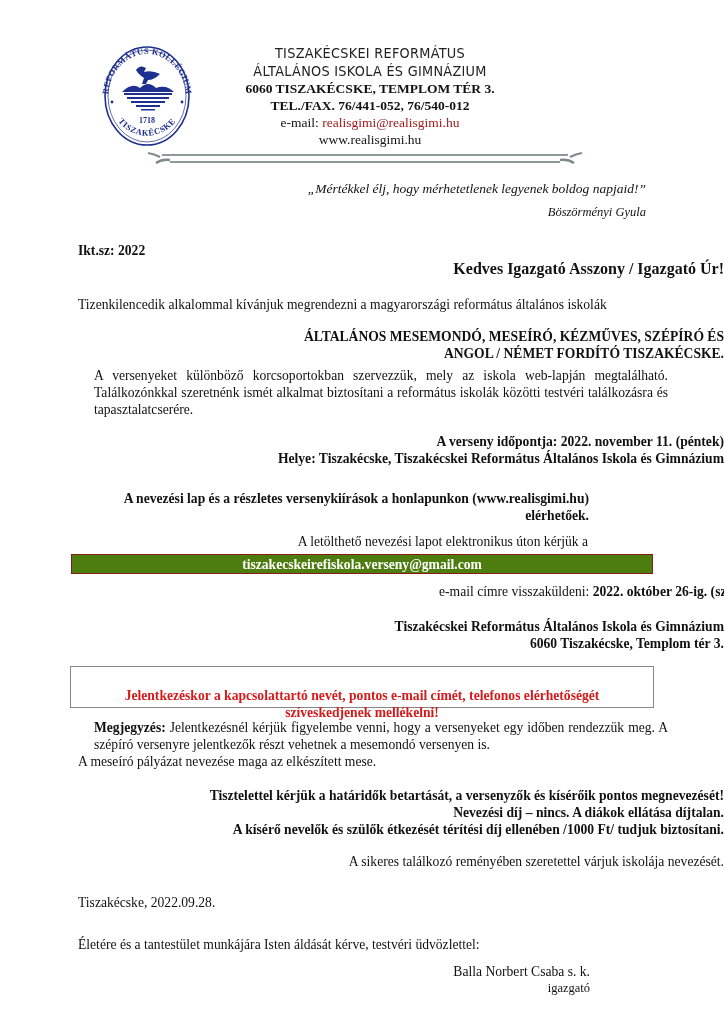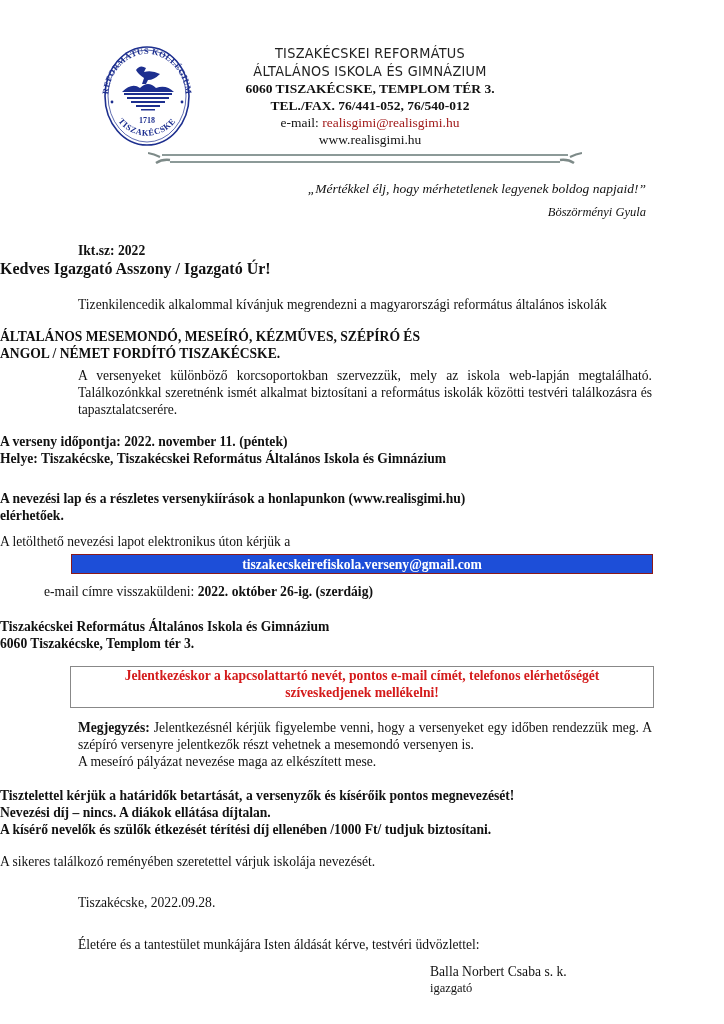--- a/index.html
+++ b/index.html
@@ -2,52 +2,52 @@
 <html><head>
   <meta charset="utf-8">
   <style>
     html, body { margin: 0; padding: 0; background: #ffffff; }
     body {
       width: 724px; height: 1024px; position: relative; overflow: hidden;
       font-family: "Liberation Serif", "DejaVu Serif", serif;
       color: #111;
     }
     .abs { position: absolute; }
-    .center { text-align: left; }
+    .center { text-align: right; }
     .bold { font-weight: bold; }
 
     
     #logo { left: 86px; top: 44px; width: 122px; height: 104px; }
     .hdr-deco {
       font-family: "DejaVu Sans", sans-serif; font-weight: normal;
       letter-spacing: 0.3px; color: #222; font-size: 14px; line-height: 18px;
       transform: scaleX(0.92);
     }
     .hdr-line { font-size: 13.5px; line-height: 17px; }
     #hdr { left: 200px; top: 44px; width: 340px; text-align: center; }
     .email-link { color: #a11a1a; }
 
     #divider { left: 148px; top: 149px; width: 434px; height: 24px; }
 
     .quote { right: 78px; font-style: italic; font-size: 13.5px; text-align: right; }
 
     .p { font-size: 13.6px; line-height: 17px; }
-    .justify { text-align: justify; text-align-last: left; }
+    .justify { text-align: justify; text-align-last: left; margin-left: 16px; }
 
     #red-banner {
       left: 71px; top: 554px; width: 582px; height: 20px;
-      background: #1d4ed8; color: #fff; text-align: center;
+      background: #4d7c0f; color: #fff; text-align: center;
       font-weight: bold; font-size: 13.6px; line-height: 20px;
       border: 1px solid #8a1a1a; box-sizing: border-box;
     }
     #notice-box {
       left: 70px; top: 666px; width: 584px; height: 42px;
       border: 1px solid #888; box-sizing: border-box;
       color: #d41b1b; font-weight: bold; font-size: 13.6px; line-height: 17px;
-      text-align: center; padding-top: 0;
+      text-align: center; padding-top: 20px;
     }
     .u { font-weight: bold; }
   </style>
 </head>
 <body>
 
 <div id="logo" class="abs">
   <svg width="122" height="104" viewBox="0 0 122 104">
     <defs>
       <path id="arcTop" d="M 22 54 A 39 44 0 0 1 100 54"></path>

